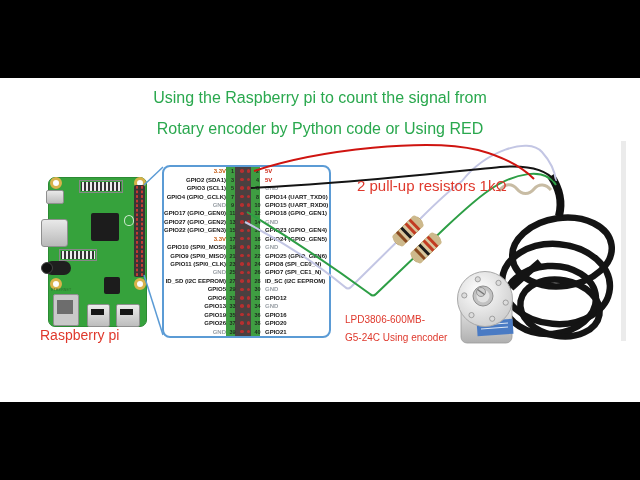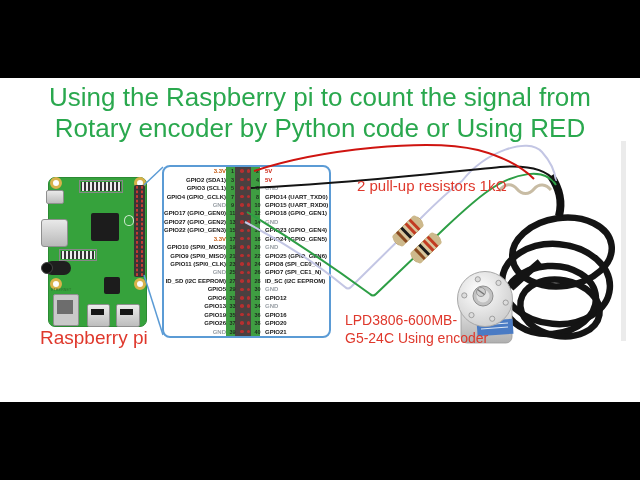--- a/index.html
+++ b/index.html
@@ -4,21 +4,21 @@
 <style>
   html,body{margin:0;padding:0;background:#000;}
   body{width:640px;height:480px;position:relative;overflow:hidden;
        font-family:"Liberation Sans",sans-serif;}
   .bar{position:absolute;left:0;width:640px;background:#000;z-index:1;}
   .bar.top{top:0;height:78px;}
   .bar.bottom{top:402px;height:78px;}
   .white-area{position:absolute;left:0;top:78px;width:640px;height:324px;background:#fff;z-index:0;}
 
   .title{position:absolute;top:82px;left:0;width:640px;text-align:center;
-         font-size:26px;line-height:31px;color:#2aa84e;z-index:2;}
+         font-size:16px;line-height:31px;color:#2aa84e;z-index:2;}
 
   
   .board{position:absolute;left:48px;top:177px;width:97px;height:148px;
          background:#36a23c;border:1px solid #2b8a33;border-radius:7px;z-index:2;}
   .hole{position:absolute;width:6px;height:6px;border:3px solid #d8b24a;border-radius:50%;background:#fdfdfd;}
   .hole.tl{left:1px;top:-1px}.hole.tr{left:85px;top:-1px}
   .hole.bl{left:1px;top:100px}.hole.br{left:85px;top:100px}
   .dsi{position:absolute;left:30px;top:2px;width:40px;height:9px;background:#ededed;border:1px solid #888;
        background-image:repeating-linear-gradient(90deg,#333 0 2px,#ededed 2px 4px);background-clip:content-box;padding:1px;}
   .gpio-strip{position:absolute;left:85px;top:7px;width:11px;height:92px;background:#3b3535;border-radius:2px;
@@ -36,23 +36,23 @@
   .audio i{position:absolute;left:-4px;top:1px;width:10px;height:10px;background:#111;border:1px solid #444;border-radius:50%;}
   .chip2{position:absolute;left:55px;top:99px;width:16px;height:17px;background:#1c1c1c;border-radius:2px;}
   .eth{position:absolute;left:4px;top:116px;width:24px;height:30px;background:#c9c9c9;border:1px solid #8f8f8f;border-radius:2px;}
   .eth i{position:absolute;left:3px;top:5px;width:16px;height:14px;background:#6d6d6d;display:block;}
   .eth-label{position:absolute;left:2px;top:110px;font-size:3.5px;color:#2c6e2f;letter-spacing:.2px;}
   .usb{position:absolute;top:126px;width:21px;height:21px;background:linear-gradient(#ececec,#bdbdbd);border:1px solid #8f8f8f;border-radius:2px;}
   .usb i{position:absolute;left:3px;top:4px;width:13px;height:6px;background:#161616;display:block;}
   .usb.u1{left:38px}.usb.u2{left:67px;width:22px}
 
   .red-label{position:absolute;color:#df382c;z-index:6;}
-  .lbl-board{left:40px;top:327px;font-size:19px;}
+  .lbl-board{left:40px;top:327px;font-size:14px;}
   .lbl-res{left:357px;top:177px;font-size:15px;}
-  .lbl-enc{left:345px;top:311px;font-size:14px;line-height:18px;}
+  .lbl-enc{left:345px;top:311px;font-size:10px;line-height:18px;}
 
   
   .pinout{position:absolute;left:162px;top:165px;width:165px;height:169px;background:#fff;
           border:2px solid #5b9bd5;border-radius:8px;z-index:3;overflow:hidden;}
   .strip-green{position:absolute;left:62px;top:0;width:34px;height:100%;background:#3f9d42;z-index:1;}
   .strip-dark{position:absolute;left:71px;top:0;width:16px;height:100%;background:#4a4040;z-index:1;}
   .rows{position:absolute;inset:0;z-index:2;}
   .prow{height:8.45px;display:flex;align-items:center;font-size:6px;font-weight:bold;}
   .pl{width:62px;text-align:right;padding-right:2px;white-space:nowrap;}
   .pn{width:9px;text-align:center;font-size:5.5px;color:#1f2d1f;}

